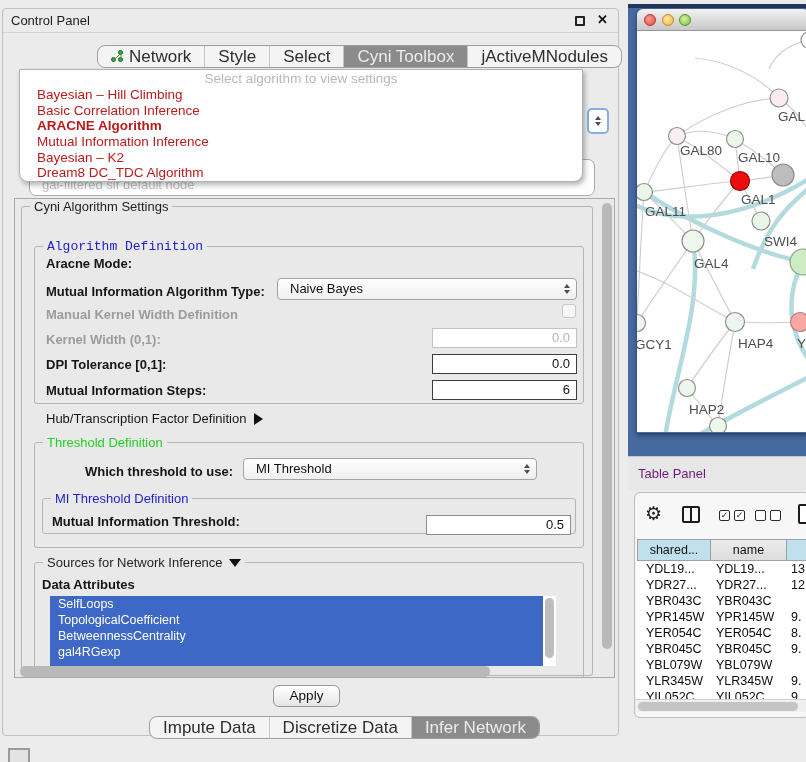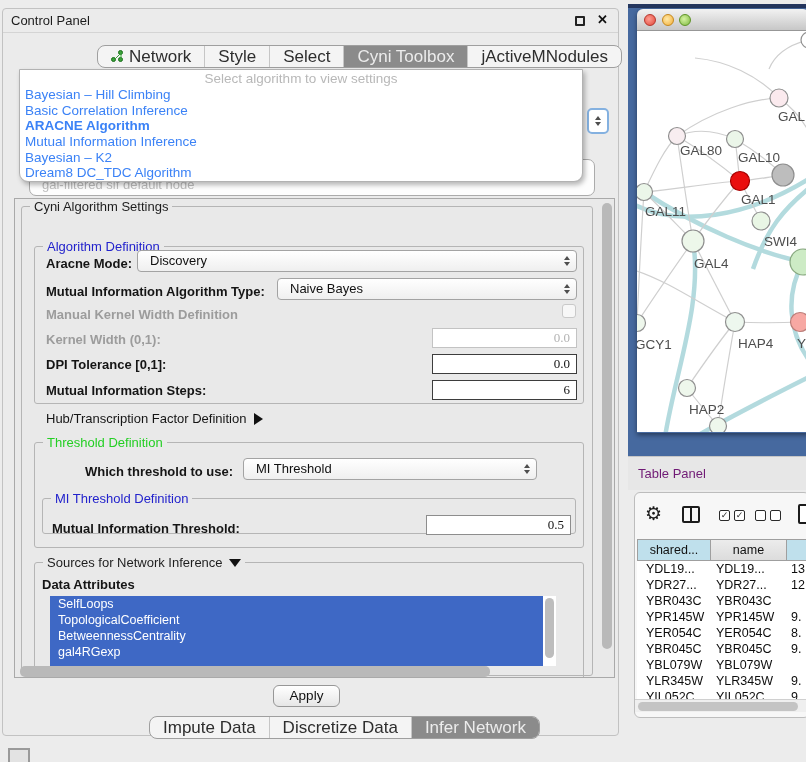--- a/index.html
+++ b/index.html
@@ -22,21 +22,21 @@
     white-space:nowrap; display:flex; align-items:center; gap:5px; }
   .tab:first-child { border-left:none; }
   .tab.sel { background:#8b8b8b; color:#ececec; }
   .top-tabs { left:94px; top:36px; }
   .bottom-tabs { left:146px; top:707px; }
 
   
   .popup { position:absolute; left:16px; top:60px; width:564px; height:113px; background:#ffffff;
     border:1px solid #b2b2b2; border-radius:0 0 9px 9px; box-shadow:2px 3px 5px rgba(0,0,0,0.28); z-index:30; }
   .popup .ph { height:17px; text-align:center; font-size:13.5px; color:#b8b8b8; line-height:17px; }
-  .popup .opt { height:15.7px; line-height:15.7px; font-size:13.5px; color:#3b82f6; padding-left:5px; white-space:nowrap; }
+  .popup .opt { height:15.7px; line-height:15.7px; font-size:13.5px; color:#b91c1c; padding-left:17px; white-space:nowrap; }
   .popup .opt.bold { font-weight:bold; }
 
   
   .frag-combo { position:absolute; left:584px; top:99px; width:22px; height:26px; background:#fff;
     border:2px solid #84b1e0; border-radius:5px; z-index:20; }
   .frag-gal { position:absolute; left:26px; top:150px; width:566px; height:37px; background:#fdfdfd;
     border:1px solid #ababab; border-radius:7px; z-index:10; }
   .frag-gal span { position:absolute; left:12px; bottom:3px; font-size:13px; color:#bdbdbd; }
 
   
@@ -54,21 +54,21 @@
   .lbl.plain { font-weight:normal; }
 
   .combo { position:absolute; height:22px; background:linear-gradient(#ffffff,#efefef);
     border:1px solid #a3a3a3; border-radius:4px; font-size:13px; color:#111; line-height:20px; padding-left:12px; }
   .stepper { position:absolute; right:6px; top:50%; transform:translateY(-50%); display:flex; flex-direction:column; gap:2px; }
   .stepper i { display:block; width:0; height:0; border-left:3.5px solid transparent; border-right:3.5px solid transparent; }
   .stepper .up { border-bottom:4.5px solid #4e4e4e; }
   .stepper .down { border-top:4.5px solid #4e4e4e; }
 
   .field { position:absolute; height:20px; background:#fff; border:1px solid #8d8d8d; font-size:13px;
-    color:#111; text-align:right; padding-right:6px; line-height:18px;font-family:Liberation Serif, serif; }
+    color:#111; text-align:right; padding-right:6px; line-height:18px; }
   .field.dark { border:1.5px solid #3d3d3d; }
   .field.dis { border:1px solid #c3c3c3; color:#b3b3b3; }
 
   .checkbox { position:absolute; width:14px; height:14px; border:1.5px solid #c9c9c9; border-radius:3px; background:#f7f7f7; }
 
   .hub-arrow { display:inline-block; width:0; height:0; border-top:6px solid transparent;
     border-bottom:6px solid transparent; border-left:9px solid #111; margin-left:8px; vertical-align:-2px; }
   .src-arrow { display:inline-block; width:0; height:0; border-left:6px solid transparent;
     border-right:6px solid transparent; border-top:8px solid #111; margin-left:6px; vertical-align:0px; }
 
@@ -188,31 +188,24 @@
       <div class="opt">Bayesian – K2</div>
       <div class="opt">Dream8 DC_TDC Algorithm</div>
     </div>
 
     <div class="viewport">
 
       <div class="gb" style="left:6px; top:7px; width:572px; height:470px;">
         <span class="legend black">Cyni Algorithm Settings</span>
       </div>
 
-      <div class="gb" style="left:19px; top:47px; width:550px; height:158px;">
+      <div class="gb" style="left:19px; top:47px; width:550px; height:158px;font-family:Liberation Mono, monospace;">
         <span class="legend blue">Algorithm Definition</span>
       </div>
       <span class="lbl" style="left:31px; top:57px;">Aracne Mode:</span>
-      <div class="combo" style="left:122px; top:51px; width:440px;">
-        <span>Discovery</span>
-        <span class="stepper">
-            <i class="up"></i>
-            <i class="down"></i>
-          </span>
-      </div>
       <span class="lbl" style="left:31px; top:85px;">Mutual Information Algorithm Type:</span>
       <div class="combo" style="left:262px; top:79px; width:300px;">
         <span>Naive Bayes</span>
         <span class="stepper">
             <i class="up"></i>
             <i class="down"></i>
           </span>
       </div>
       <span class="lbl dis" style="left:31px; top:108px;">Manual Kernel Width Definition</span>
       <span class="checkbox" style="left:547px; top:105px;"></span>
@@ -240,21 +233,21 @@
       <div class="combo" style="left:228px; top:259px; width:294px;">
         <span>MI Threshold</span>
         <span class="stepper">
             <i class="up"></i>
             <i class="down"></i>
           </span>
       </div>
       <div class="gb" style="left:27px; top:299px; width:534px; height:36px;">
         <span class="legend blue">MI Threshold Definition</span>
       </div>
-      <span class="lbl" style="left:37px; top:322px;">Mutual Information Threshold:</span>
+      <span class="lbl" style="left:37px; top:315px;">Mutual Information Threshold:</span>
       <div class="field" style="left:411px; top:316px; width:145px;">
         <span>0.5</span>
       </div>
 
       <div class="gb" style="left:19px; top:363px; width:550px; height:120px;">
         <span class="legend black"><span>Sources for Network Inference</span><span class="src-arrow"></span></span>
       </div>
       <span class="lbl" style="left:27px; top:378px;">Data Attributes</span>
       <div class="attr-list">
         <div class="attr-item">SelfLoops</div>

